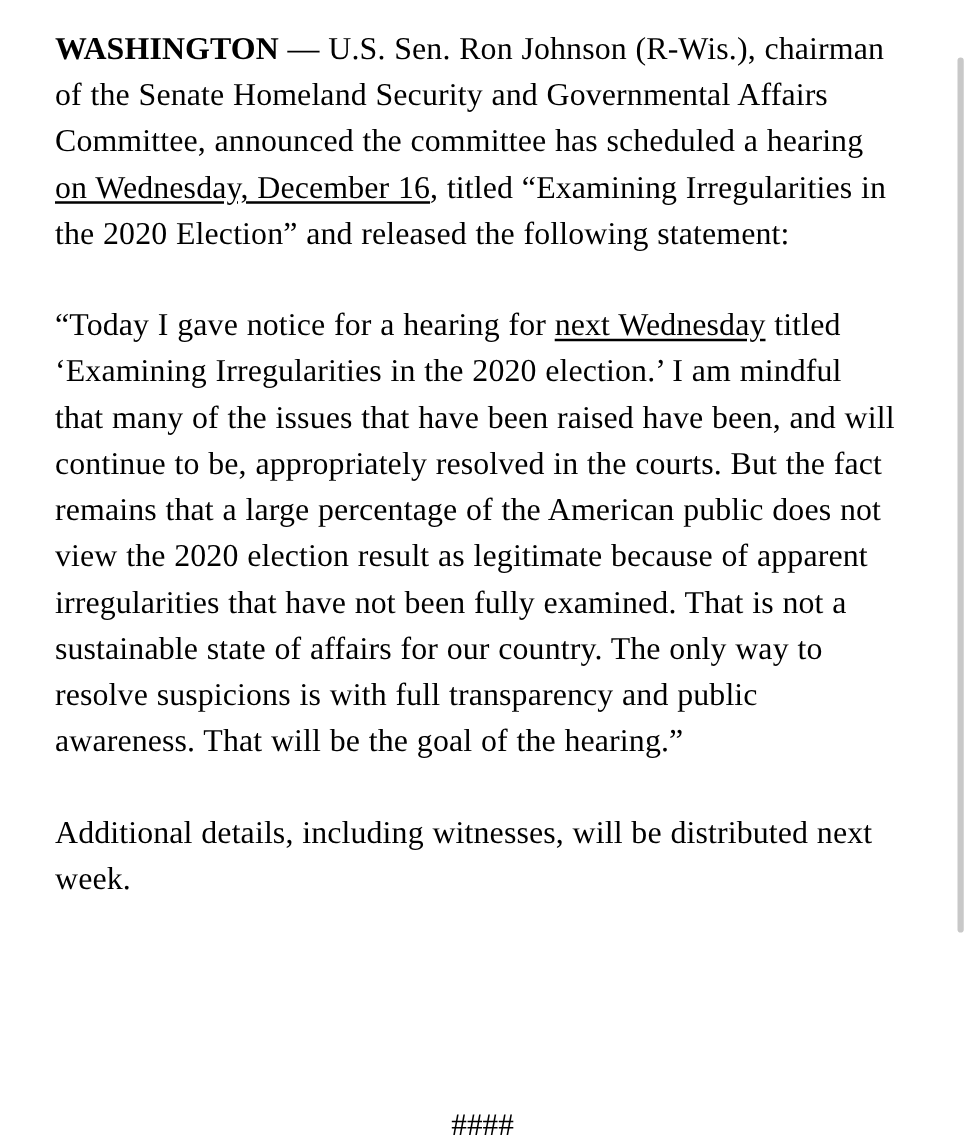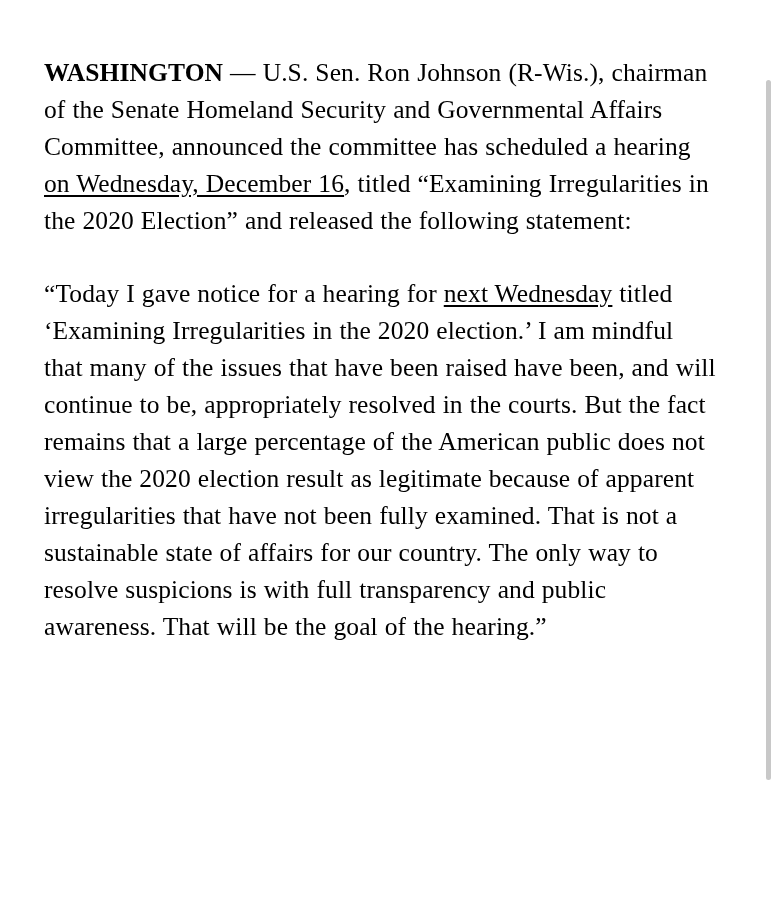--- a/index.html
+++ b/index.html
@@ -25,21 +25,20 @@
   .para {
     font-size: 25.5px;
     line-height: 37px;
     letter-spacing: 0.1px;
     margin: 0;
     text-align: left;
     word-spacing: 0.5px;
   }
   .para-1 {
     padding-top: 20px;
-    margin-top: 34px;
   }
   .para-2 {
     font-weight: normal;
     padding-top: 36px;
   }
   .para-3 {
     padding-top: 36px;
   }
   .bold {
     font-weight: bold;
@@ -80,20 +79,21 @@
 </style>
 </head>
 <body>
 
 <div class="page">
 
   <p class="para para-1"><span class="bold">WASHINGTON</span><span> — U.S. Sen. Ron Johnson (R-Wis.), chairman of the Senate Homeland Security and Governmental Affairs Committee, announced the committee has scheduled a hearing </span><a class="u" href="#" style="color:#000;">on Wednesday, December 16</a><span>, titled “Examining Irregularities in the 2020 Election” and released the following statement:</span></p>
 
   <p class="para para-2"><span>“Today I gave notice for a hearing for </span><a class="u" href="#" style="color:#000;">next Wednesday</a><span> titled ‘Examining Irregularities in the 2020 election.’ I am mindful that many of the issues that have been raised have been, and will continue to be, appropriately resolved in the courts. But the fact remains that a large percentage of the American public does not view the 2020 election result as legitimate because of apparent irregularities that have not been fully examined. That is not a sustainable state of affairs for our country. The only way to resolve suspicions is with full transparency and public awareness. That will be the goal of the hearing.”</span></p>
 
+  <p class="para para-3">Additional details, including witnesses, will be distributed next week.</p>
 
   <div class="footer-mark">####</div>
 
   <div class="scroll-track">
     <div class="scroll-thumb"></div>
   </div>
 
 </div>
 
 </body></html>

